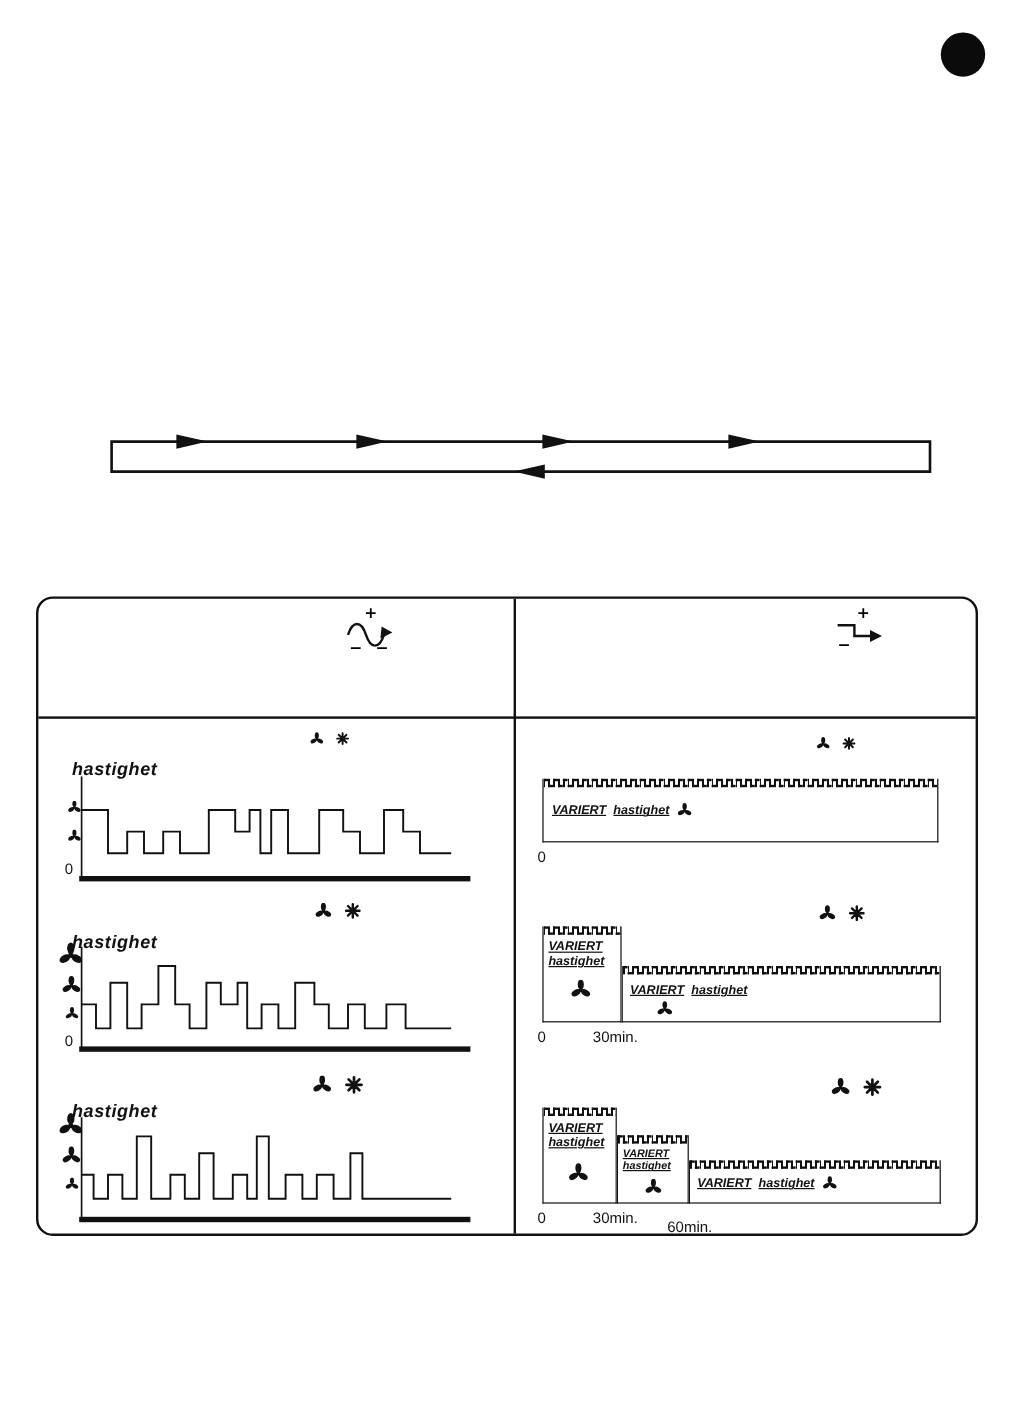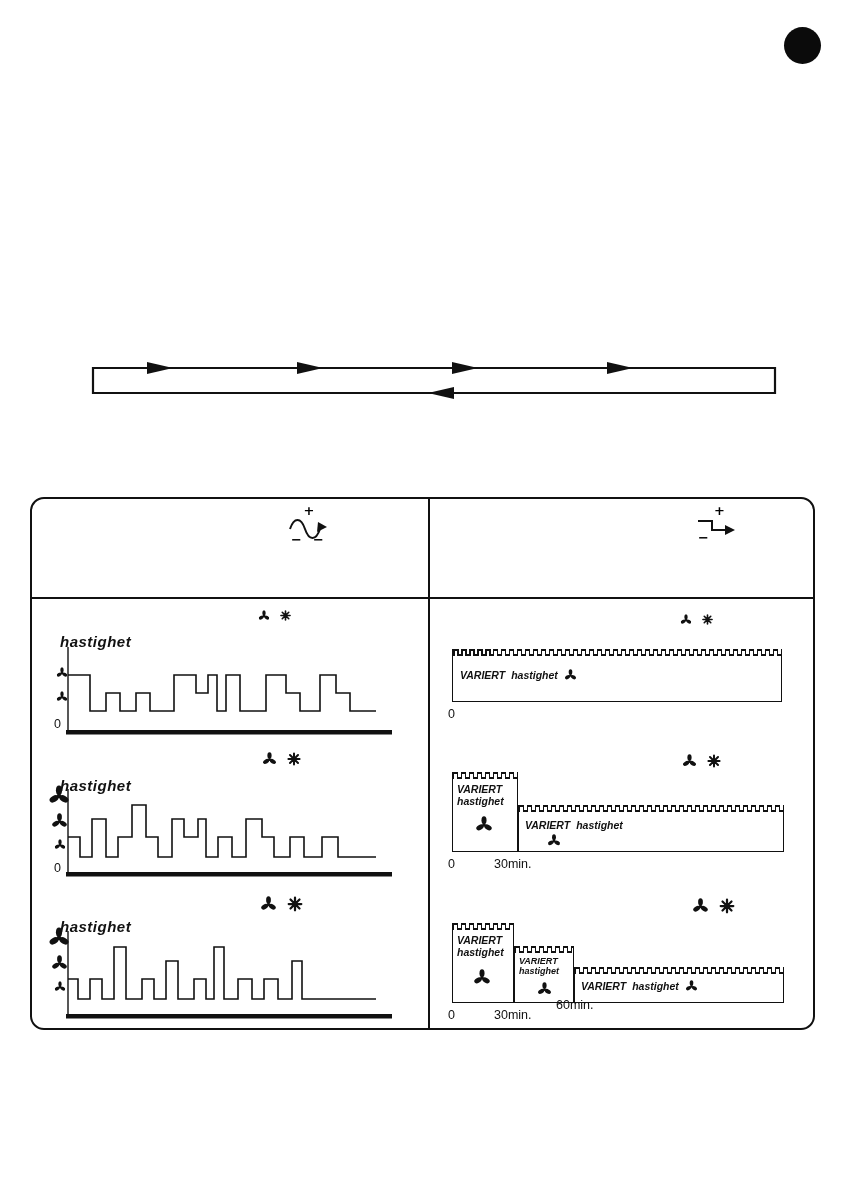--- a/index.html
+++ b/index.html
@@ -7,21 +7,21 @@
         font-family:"Liberation Sans",sans-serif;color:#111;overflow:hidden;}
   .abs{position:absolute;}
   
   .corner-dot{left:784px;top:27px;width:37px;height:37px;border-radius:50%;background:#0b0b0b;}
   
   .panel{left:30px;top:497px;width:785px;height:533px;border:2px solid #111;border-radius:14px;box-sizing:border-box;}
   .vdiv{left:396px;top:0;width:2px;height:529px;background:#111;}
   .hdiv{left:0;top:98px;width:781px;height:2px;background:#111;}
   
   .ylab{font-style:italic;font-weight:bold;font-size:15px;letter-spacing:.5px;}
-  .variert{font-style:italic;font-weight:bold;font-size:10.5px;line-height:1.15;white-space:nowrap;}
+  .variert{font-style:italic;font-weight:bold;font-size:10.5px;line-height:1.15;white-space:nowrap;text-decoration:underline;}
   .variert-sm{font-size:9px;}
   .tick{font-size:12.5px;}
   .zero{font-size:12.5px;}
   .sign{font-size:13px;font-weight:bold;font-family:"DejaVu Sans",sans-serif;}
   
   .pair{display:flex;align-items:center;gap:9px;}
   .icon{color:#111;display:block;}
   
   .crenbox{position:absolute;border:1.6px solid #111;border-top:none;box-sizing:border-box;background:#fff;}
   .cren{position:absolute;left:0;right:0;top:0;height:7px;
@@ -253,17 +253,17 @@
       <div class="abs rowlab variert" style="left:6px;top:13px">
         <span>VARIERT</span>
         <span>hastighet</span>
         <svg class="icon" width="13" height="13">
             <use href="#fan"></use>
           </svg>
       </div>
     </div>
     <div class="abs tick" style="left:416px;top:509px">0</div>
     <div class="abs tick" style="left:462px;top:509px">30min.</div>
-    <div class="abs tick" style="left:524px;top:499px">60min.</div>
+    <div class="abs tick" style="left:524px;top:517px">60min.</div>
 
   </div>
 
 </div>
 
 </body></html>

